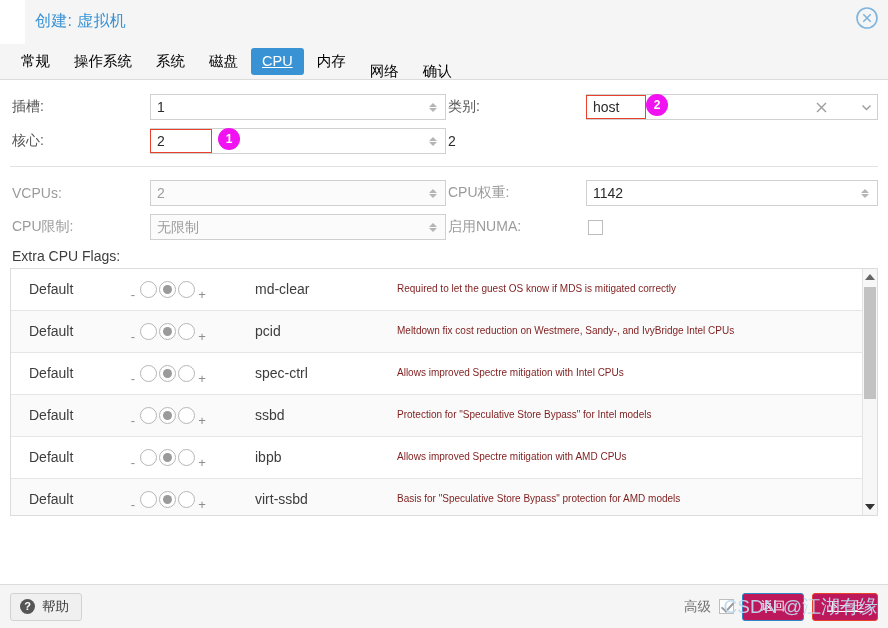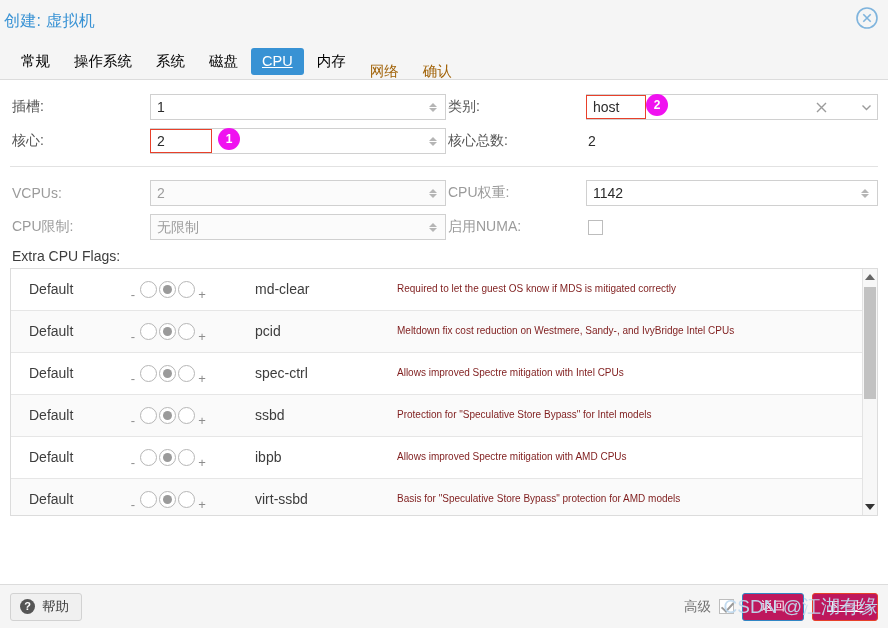--- a/index.html
+++ b/index.html
@@ -19,23 +19,24 @@
     flex-direction: column;
   }
 
   
   .titlebar {
     height: 44px;
     background: #f5f5f5;
     border-bottom: 1px solid #f5f5f5;
     display: flex;
     align-items: center;
-    padding: 0 4px;
+    padding: 0 10px;
     position: relative;
     flex: 0 0 auto;
+    margin-left: 25px;
   }
   .title-text {
     color: #3892d4;
     font-size: 16px;
     letter-spacing: .3px;
   }
   .close-btn {
     position: absolute;
     right: 9px; top: 6px;
     width: 24px; height: 24px;
@@ -62,21 +63,21 @@
     cursor: pointer;
     white-space: nowrap;
     line-height: 19px;
   }
   .tab.active {
     background: #3892d4;
     color: #ffffff;
     text-decoration: underline;
   }
   .tab.disabled {
-    color: #a16207;
+    color: #000000;
     cursor: default;
     margin-top: 20px;
   }
 
   
   .body {
     flex: 1 1 auto;
     background: #ffffff;
     padding: 10px 10px 0 10px;
     position: relative;
@@ -486,21 +487,20 @@
           <span class="inline-hl w-cores">2</span>
           <span style="flex:1 1 auto"></span>
           <span class="spin">
               <i class="up"></i>
               <i class="down"></i>
             </span>
         </div>
         <span class="badge" style="left:68px; top:4px;">1</span>
       </div>
 
-      <div class="lbl">核心总数:</div>
       <div class="cell">
         <span class="static-val">2</span>
       </div>
     </div>
 
     <hr class="hr">
 
     <div class="form-grid">
 
       <div class="lbl dim">VCPUs:</div>

